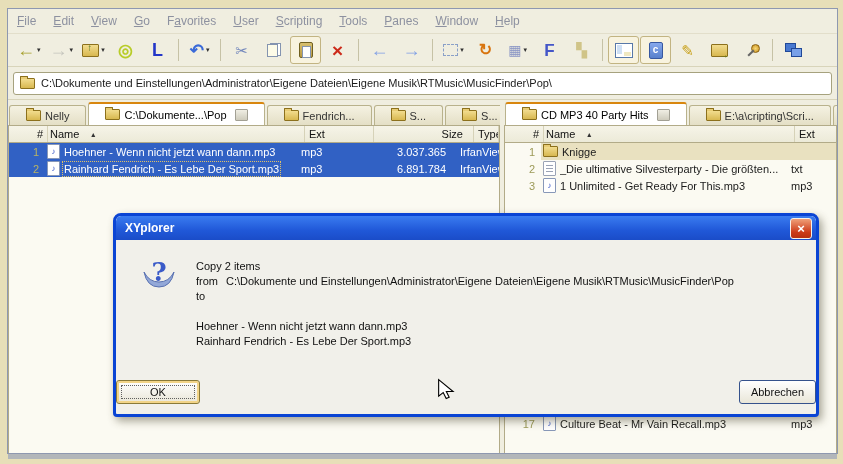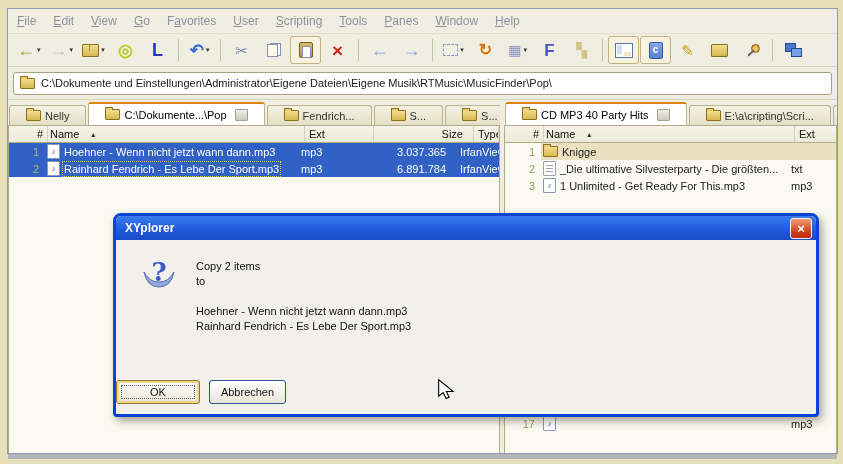--- a/index.html
+++ b/index.html
@@ -100,21 +100,21 @@
   .dialog{position:absolute;left:113px;top:213px;width:700px;height:198px;background:#f1f0ea;
     border:3px solid var(--dialog-border);border-radius:8px 8px 4px 4px;
     box-shadow:3px 4px 9px rgba(60,55,30,.45);z-index:50;display:flex;flex-direction:column;overflow:hidden}
   .dtitle{flex:0 0 24px;background:linear-gradient(180deg,#3a7cf0 0%,#2058d8 60%,#1a4cc8 100%);display:flex;align-items:center;padding:0 4px 0 9px;color:#fff;font-weight:bold;font-size:12px;border-radius:5px 5px 0 0}
   .dclose{margin-left:auto;width:20px;height:19px;background:linear-gradient(#f0a078,#cc3a18 70%,#b83010);border:1px solid #f8f0e8;border-radius:3px;color:#fff;font-size:13px;font-weight:bold;display:flex;align-items:center;justify-content:center;line-height:1}
   .dbody{flex:1;display:flex;padding:19px 14px 0 24px;gap:18px;font-size:11px;color:#111;position:relative}
   .dtext{line-height:15px}
   .pathline{display:flex}
   .pprefix{width:30px;flex:0 0 30px}
   .dfiles{margin-top:15px}
-  .dbuttons{position:absolute;left:0;right:0;bottom:10px;display:flex;justify-content:flex-start;gap:9px}
+  .dbuttons{position:absolute;left:0;right:0;bottom:10px;display:flex;justify-content:space-between;gap:9px}
   .btn{min-width:77px;height:24px;border-radius:3px;border:1px solid #35528c;background:linear-gradient(#ffffff,#e9e6d8);font-size:11px;color:#111;display:flex;align-items:center;justify-content:center;font-family:inherit}
   .btn.ok{min-width:84px;border-color:#8a7a38;box-shadow:inset 0 0 0 2px #f2d488;position:relative}
   .btn.ok::after{content:"";position:absolute;inset:4px;border:1px dotted #606060}
 
   .cursor{position:absolute;left:437px;top:378px;z-index:100}
 </style>
 </head>
 <body>
 
 <div class="screen">
@@ -361,20 +361,21 @@
                 <span class="cell num">3</span>
                 <span class="cell name">
                   <span class="ficon fi-mp3">♪</span>
                 </span>
                 <span class="cell ext">mp3</span>
               </div>
               <div class="row">
                 <span class="cell num">17</span>
                 <span class="cell name">
                   <span class="ficon fi-mp3">♪</span>
+                  <span class="ntext">Culture Beat - Mr Vain Recall.mp3</span>
                 </span>
                 <span class="cell ext">mp3</span>
               </div>
             </div>
         </div>
       </div>
     </div>
   </div>
 
   <div class="dialog">
@@ -386,20 +387,24 @@
       <div>
         <svg width="38" height="36" viewBox="0 0 38 36">
           <path d="M4 13 Q7 28 19 28 Q31 28 34 13 Q29 23 19 23 Q9 23 4 13 Z" fill="#93a8d8" stroke="#5870b0" stroke-width="1"></path>
           <text x="19" y="22" text-anchor="middle" font-size="26" font-weight="bold" fill="#3a5ac8" font-family="'DejaVu Serif',serif">?</text>
         </svg>
       </div>
       <div class="dtext">
         <div>Copy 2 items</div>
         <div id="dlg-paths">
             <div class="pathline">
+              <span class="pprefix">from</span>
+              <span class="ppath">C:\Dokumente und Einstellungen\Administrator\Eigene Dateien\Eigene Musik\RTMusic\MusicFinder\Pop</span>
+            </div>
+            <div class="pathline">
               <span class="pprefix">to</span>
             </div>
           </div>
         <div class="dfiles" id="dlg-files">
             <div>Hoehner - Wenn nicht jetzt wann dann.mp3</div>
             <div>Rainhard Fendrich - Es Lebe Der Sport.mp3</div>
           </div>
       </div>
       <div class="dbuttons">
         <button class="btn ok">OK</button>

